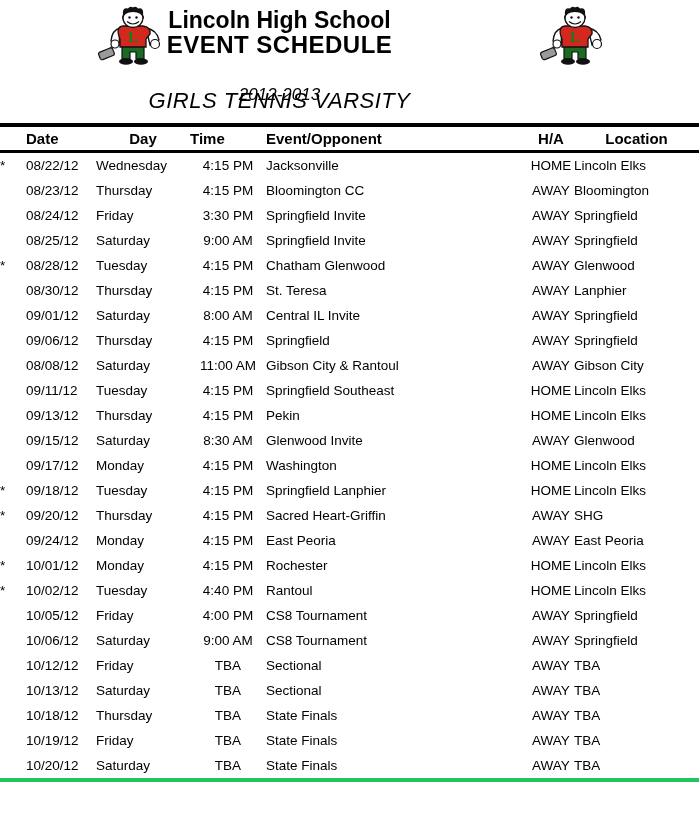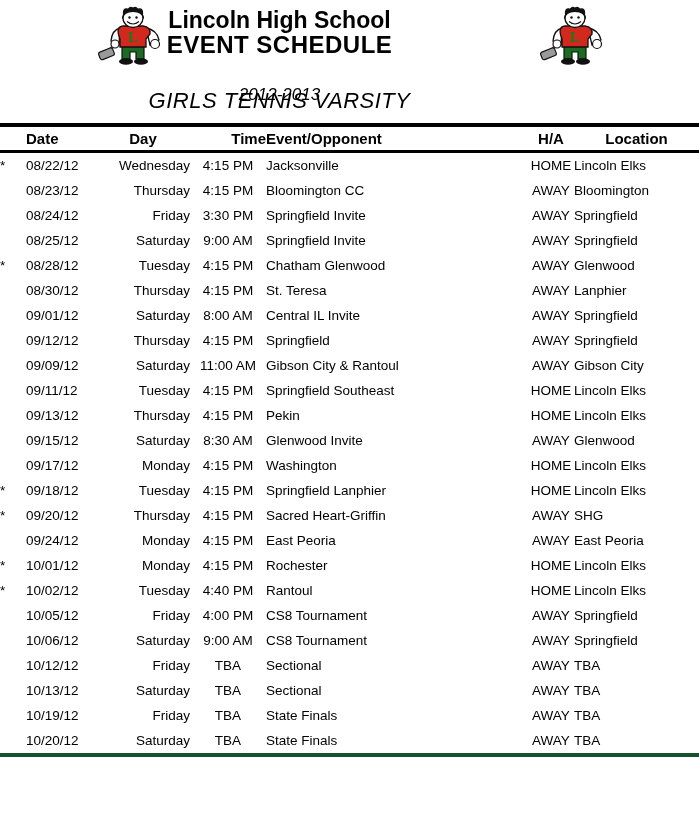--- a/index.html
+++ b/index.html
@@ -13,34 +13,34 @@
   .schedule-title  { top:31px; font-size:24px; font-weight:bold; letter-spacing:.5px; }
   .season-label    { top:85px; font-size:17px; font-weight:normal; font-style:italic; }
   .team-label      { top:88px; font-size:22px; font-style:italic; letter-spacing:.5px; }
   .mascot { position:absolute; top:6px; width:70px; height:60px; }
   .mascot-left  { left:98px; }
   .mascot-right { left:540px; }
   
   table.schedule {
     position:absolute; top:123px; left:0; width:699px;
     border-collapse:collapse; table-layout:fixed;
-    border-top:4px solid #000; border-bottom:4px solid #14532d;
+    border-top:4px solid #000; border-bottom:4px solid #22c55e;
   }
   table.schedule th {
     height:23px; font-size:15px; font-weight:bold; padding:0;
     border-bottom:3px solid #000; white-space:nowrap; overflow:hidden;
   }
   table.schedule td {
     height:25px; font-size:13.5px; padding:0; white-space:nowrap; overflow:hidden;
   }
   th.c-date { text-align:left; padding-left:7px; }
   td.c-date { text-align:left; padding-left:4px; }
   th.c-day  { text-align:center; padding-left:6px; }
-  td.c-day  { text-align:right; padding-right:8px; }
-  th.c-time { text-align:right; }
+  td.c-day  { text-align:left; padding-right:8px; }
+  th.c-time { text-align:left; }
   td.c-time { text-align:center; padding-left:12px; }
   th.c-event, td.c-event { text-align:left; padding-left:2px; }
   th.c-ha, td.c-ha { text-align:center; }
   th.c-loc  { }
   td.c-loc  { text-align:left; padding-left:6px; }
   td.c-flag { text-align:left; padding-left:4px; font-size:13.5px; }
 </style>
 </head>
 <body>
 
@@ -186,31 +186,31 @@
       <td class="c-date">09/01/12</td>
       <td class="c-day">Saturday</td>
       <td class="c-time">8:00 AM</td>
       <td class="c-event">Central IL Invite</td>
       <td class="c-ha">AWAY</td>
       <td class="c-loc">Springfield</td>
     </tr>
 
     <tr>
       <td class="c-flag"></td>
-      <td class="c-date">09/12/12</td>
+      <td class="c-date">09/06/12</td>
       <td class="c-day">Thursday</td>
       <td class="c-time">4:15 PM</td>
       <td class="c-event">Springfield</td>
       <td class="c-ha">AWAY</td>
       <td class="c-loc">Springfield</td>
     </tr>
 
     <tr>
       <td class="c-flag"></td>
-      <td class="c-date">09/09/12</td>
+      <td class="c-date">08/08/12</td>
       <td class="c-day">Saturday</td>
       <td class="c-time">11:00 AM</td>
       <td class="c-event">Gibson City &amp; Rantoul</td>
       <td class="c-ha">AWAY</td>
       <td class="c-loc">Gibson City</td>
     </tr>
 
     <tr>
       <td class="c-flag"></td>
       <td class="c-date">09/11/12</td>
@@ -335,20 +335,29 @@
     <tr>
       <td class="c-flag"></td>
       <td class="c-date">10/13/12</td>
       <td class="c-day">Saturday</td>
       <td class="c-time">TBA</td>
       <td class="c-event">Sectional</td>
       <td class="c-ha">AWAY</td>
       <td class="c-loc">TBA</td>
     </tr>
 
+    <tr>
+      <td class="c-flag"></td>
+      <td class="c-date">10/18/12</td>
+      <td class="c-day">Thursday</td>
+      <td class="c-time">TBA</td>
+      <td class="c-event">State Finals</td>
+      <td class="c-ha">AWAY</td>
+      <td class="c-loc">TBA</td>
+    </tr>
 
     <tr>
       <td class="c-flag"></td>
       <td class="c-date">10/19/12</td>
       <td class="c-day">Friday</td>
       <td class="c-time">TBA</td>
       <td class="c-event">State Finals</td>
       <td class="c-ha">AWAY</td>
       <td class="c-loc">TBA</td>
     </tr>

